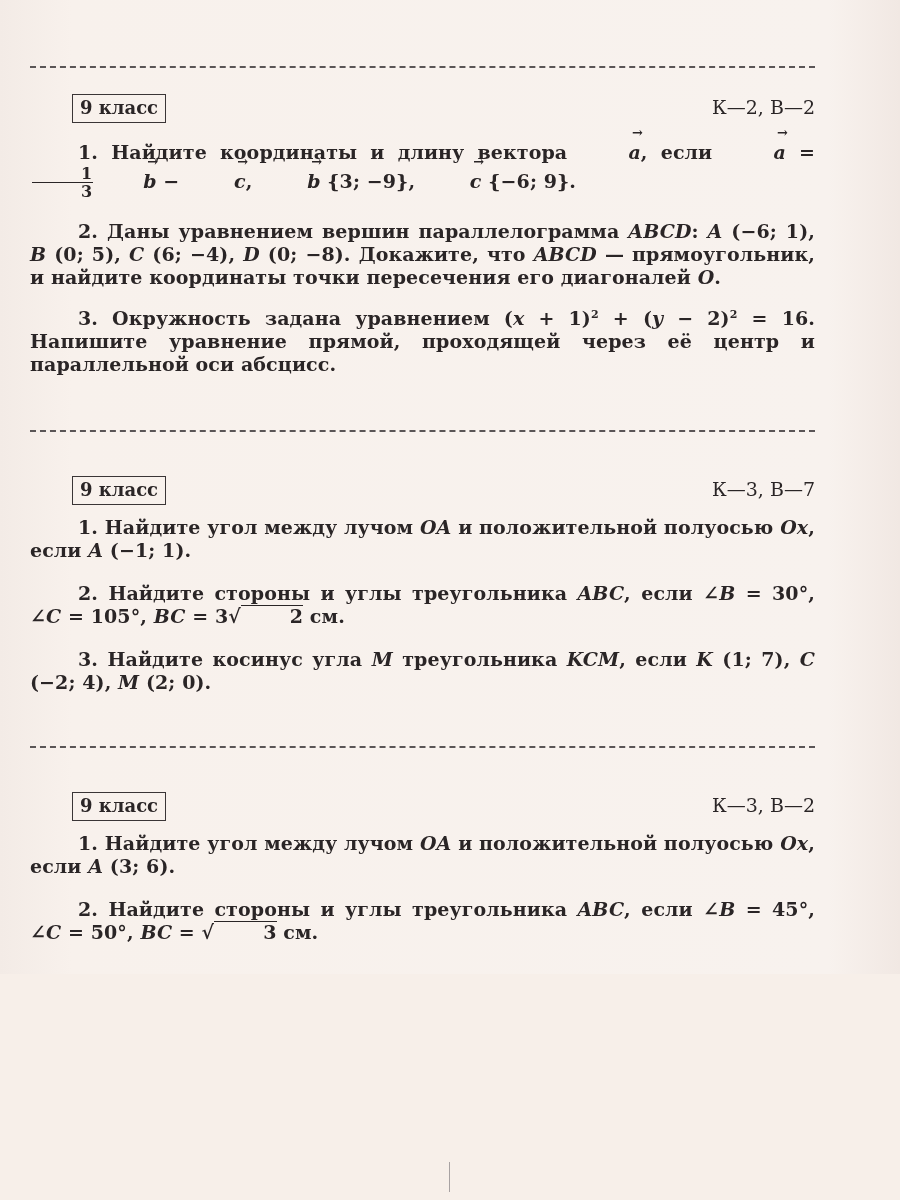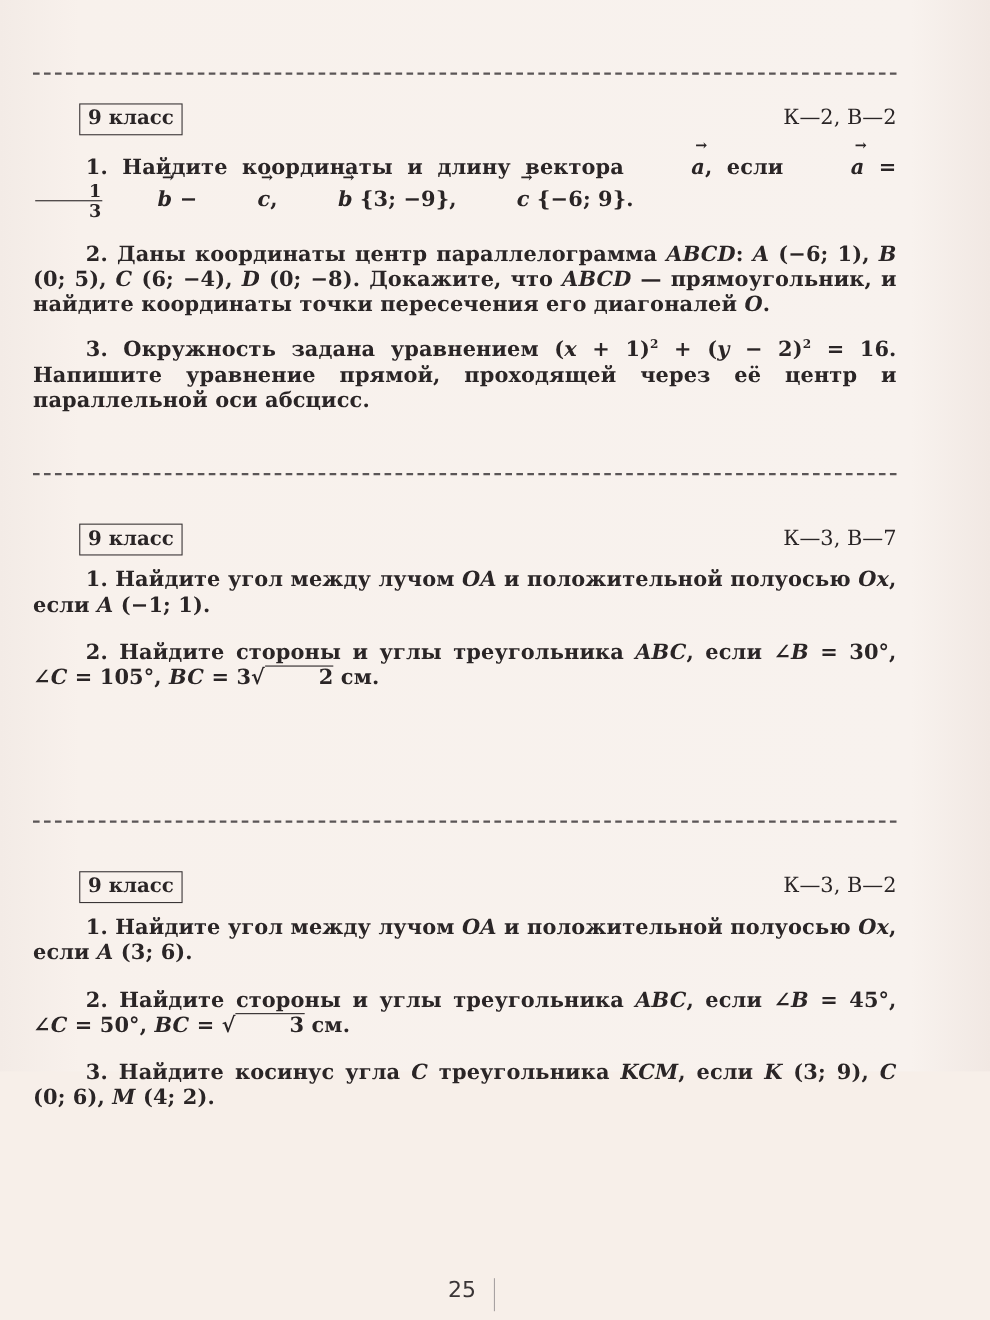--- a/index.html
+++ b/index.html
@@ -63,55 +63,54 @@
   <div class="section" style="top:94px">
     <div class="sec-head">
       <span class="grade-box">9 класс</span>
       <span class="variant">К—2, В—2</span>
     </div>
     <div class="task" style="margin-top:10px; line-height:25px">
       <span class="num">1.</span>
       <span>Найдите координаты и длину вектора </span><span class="vec">a</span><span>, если </span><span class="vec">a</span><span> = </span><span class="frac"><span class="n">1</span><span class="d">3</span></span><span class="vec">b</span><span> − </span><span class="vec">c</span><span>, </span><span class="vec">b</span><span> {3; −9}, </span><span class="vec">c</span><span> {−6; 9}.</span>
     </div>
     <div class="task" style="margin-top:20px">
-      <span class="num">2.</span><span> Даны координаты центр параллелограмма </span><i>ABCD</i><span>: </span><i>A</i><span> (−6; 1), </span><i>B</i><span> (0; 5), </span><i>C</i><span> (6; −4), </span><i>D</i><span> (0; −8). Докажите, что </span><i>ABCD</i><span> — прямоугольник, и найдите координаты точки пересечения его диагоналей </span><i>O</i><span>.</span>
+      <span class="num">2.</span><span> Даны уравнением вершин параллелограмма </span><i>ABCD</i><span>: </span><i>A</i><span> (−6; 1), </span><i>B</i><span> (0; 5), </span><i>C</i><span> (6; −4), </span><i>D</i><span> (0; −8). Докажите, что </span><i>ABCD</i><span> — прямоугольник, и найдите координаты точки пересечения его диагоналей </span><i>O</i><span>.</span>
     </div>
     <div class="task" style="margin-top:18px">
       <span class="num">3.</span><span> Окружность задана уравнением (</span><i>x</i><span> + 1)</span><sup>2</sup><span> + (</span><i>y</i><span> − 2)</span><sup>2</sup><span> = 16. Напишите уравнение прямой, проходящей через её центр и параллельной оси абсцисс.</span>
     </div>
   </div>
 
   <div class="dash" style="top:430px"></div>
 
   <div class="section" style="top:476px">
     <div class="sec-head">
       <span class="grade-box">9 класс</span>
       <span class="variant">К—3, В—7</span>
     </div>
     <div class="task" style="margin-top:4px">
       <span class="num">1.</span><span> Найдите угол между лучом </span><i>OA</i><span> и положительной полуосью </span><i>Ox</i><span>, если </span><i>A</i><span> (−1; 1).</span>
     </div>
     <div class="task" style="margin-top:20px">
       <span class="num">2.</span><span> Найдите стороны и углы треугольника </span><i>ABC</i><span>, если ∠</span><i>B</i><span> = 30°, ∠</span><i>C</i><span> = 105°, </span><i>BC</i><span> = 3</span>√<span class="sqrt">2</span><span> см.</span>
     </div>
+    <div class="task" style="margin-top:20px">
+      <span class="num">3.</span><span> Найдите косинус угла </span><i>M</i><span> треугольника </span><i>KCM</i><span>, если </span><i>K</i><span> (1; 7), </span><i>C</i><span> (−2; 4), </span><i>M</i><span> (2; 0).</span>
+    </div>
   </div>
 
   <div class="dash" style="top:746px"></div>
 
   <div class="section" style="top:792px">
     <div class="sec-head">
       <span class="grade-box">9 класс</span>
       <span class="variant">К—3, В—2</span>
     </div>
     <div class="task" style="margin-top:4px">
       <span class="num">1.</span><span> Найдите угол между лучом </span><i>OA</i><span> и положительной полуосью </span><i>Ox</i><span>, если </span><i>A</i><span> (3; 6).</span>
     </div>
     <div class="task" style="margin-top:20px">
       <span class="num">2.</span><span> Найдите стороны и углы треугольника </span><i>ABC</i><span>, если ∠</span><i>B</i><span> = 45°, ∠</span><i>C</i><span> = 50°, </span><i>BC</i><span> = </span>√<span class="sqrt">3</span><span> см.</span>
     </div>
-    <div class="task" style="margin-top:20px">
-      <span class="num">3.</span><span> Найдите косинус угла </span><i>C</i><span> треугольника </span><i>KCM</i><span>, если </span><i>K</i><span> (3; 9), </span><i>C</i><span> (0; 6), </span><i>M</i><span> (4; 2).</span>
-    </div>
   </div>
 
-  <div class="page-num">25</div>
   <div class="fold"></div>
 </div>
 
 </body></html>

